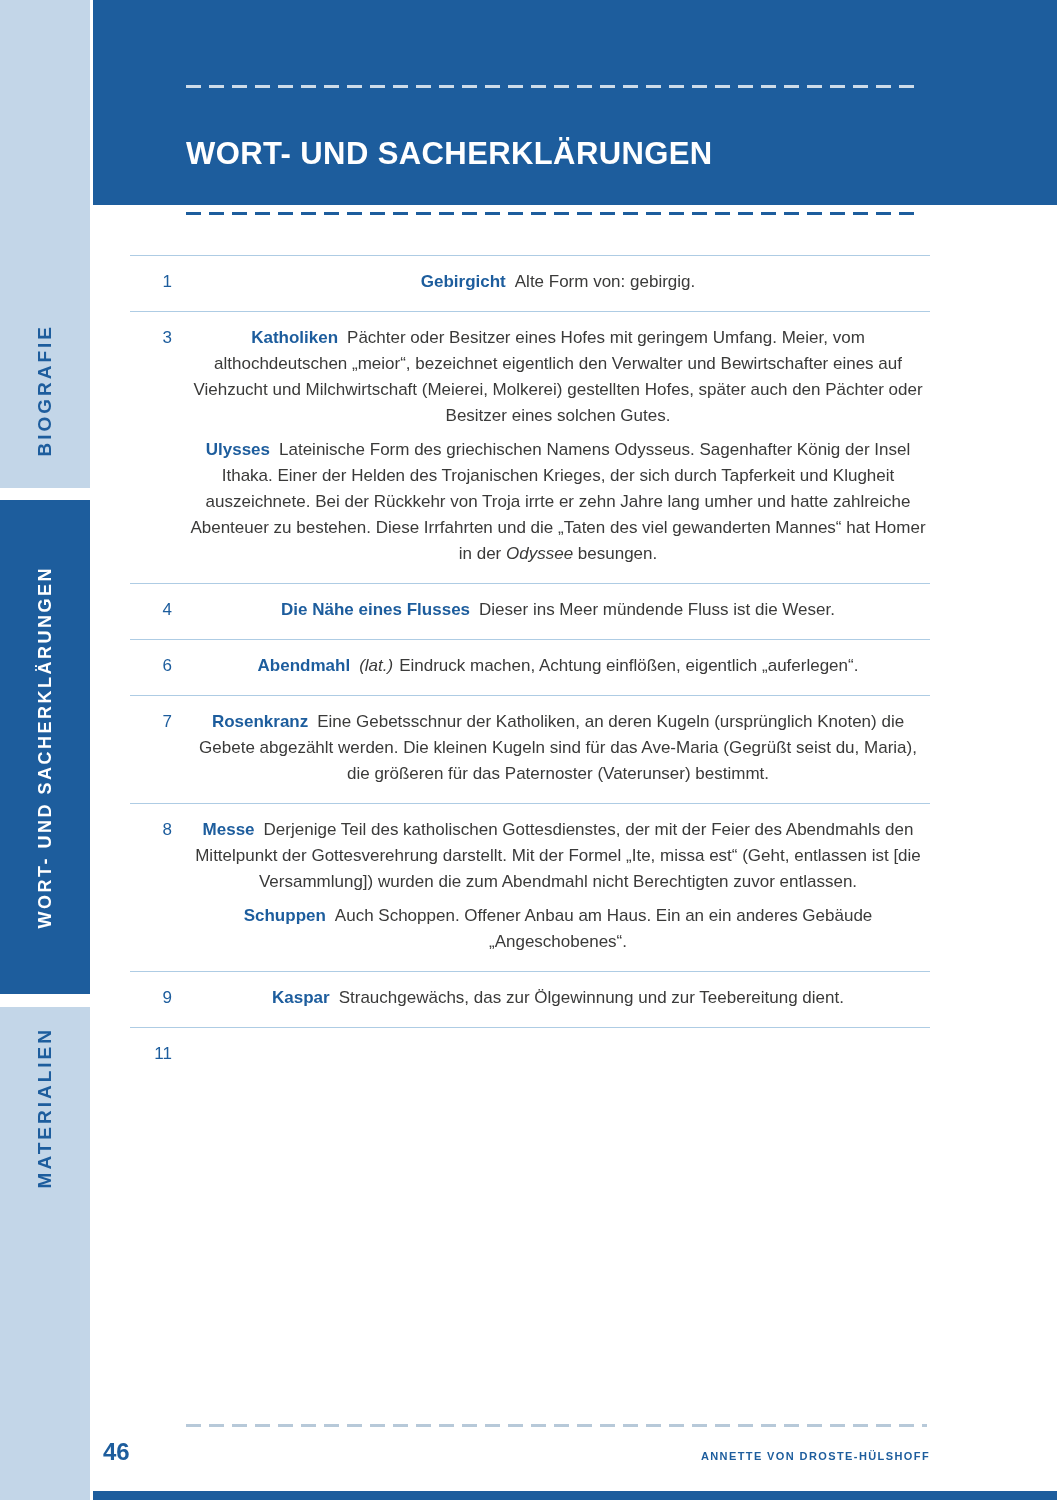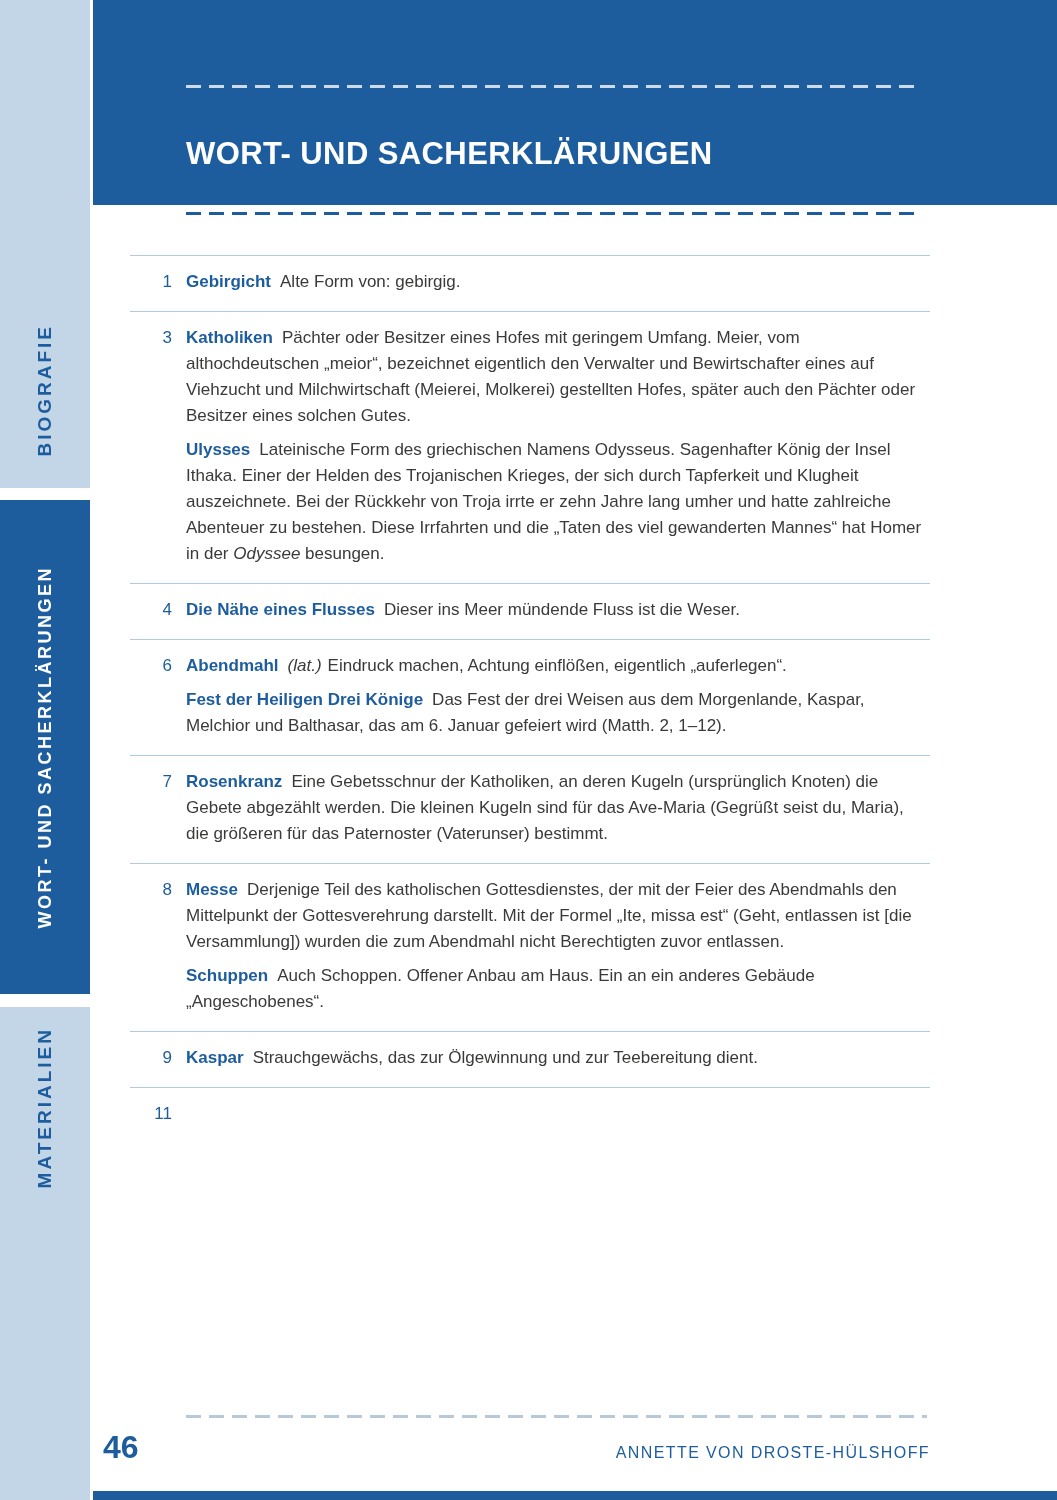--- a/index.html
+++ b/index.html
@@ -40,34 +40,34 @@
     font-size:31px;font-weight:700;letter-spacing:.4px;white-space:nowrap;}
   .dash-blue{margin:7px 0 0 93px;width:734px;
     background:repeating-linear-gradient(90deg,var(--primary-blue) 0 15px,transparent 15px 23px);}
 
   
   .entries{margin:40px 127px 0 37px;width:800px;}
   .entry{display:flex;border-top:1px solid var(--separator);padding:13px 0 16px;}
   .entry-num{flex:none;width:42px;text-align:right;color:var(--primary-blue);
     font-size:17px;line-height:26px;}
   .entry-items{flex:1;margin-left:14px;min-width:0;}
-  .entry-items p{margin:0 0 8px;font-size:17px;line-height:26px;hyphens:auto;-webkit-hyphens:auto;}
+  .entry-items p{margin:0 0 8px;font-size:17px;line-height:26px;hyphens:auto;text-align:center;-webkit-hyphens:auto;}
   .entry-items p:last-child{margin-bottom:0;}
   .term{font-weight:700;color:var(--primary-blue);margin-right:9px;}
   .note{font-style:italic;margin-right:6px;}
   .entry-items em{font-style:italic;}
 
   
   .footer{position:absolute;left:0;right:0;bottom:34px;}
   .dash-footer{margin-left:93px;width:741px;
     background:repeating-linear-gradient(90deg,var(--footer-dash) 0 15px,transparent 15px 23px);}
   .footer-row{display:flex;justify-content:space-between;align-items:baseline;
     padding:11px 127px 0 10px;}
-  .pagenum{font-size:32px;font-weight:700;color:var(--primary-blue);}
-  .author{font-size:16px;font-weight:400;color:var(--primary-blue);letter-spacing:1.4px;}
+  .pagenum{font-size:24px;font-weight:700;color:var(--primary-blue);}
+  .author{font-size:11px;font-weight:700;color:var(--primary-blue);letter-spacing:1.4px;}
   .bottombar{position:absolute;left:0;right:0;bottom:0;height:9px;background:var(--primary-blue);}
 </style>
 </head>
 <body>
 
 <div class="page">
 
   <aside class="leftcol">
     <div class="sideblock light tab-bio">
       <span class="vtext">BIOGRAFIE</span>
@@ -107,21 +107,20 @@
         <article class="entry">
     <div class="entry-num">4</div>
     <div class="entry-items">
             <p><span class="term">Die Nähe eines Flusses</span><span class="itext">Dieser ins Meer mündende Fluss ist die Weser.</span></p>
           </div>
   </article>
         <article class="entry">
     <div class="entry-num">6</div>
     <div class="entry-items">
             <p><span class="term">Abendmahl</span><span class="note">(lat.)</span><span class="itext">Eindruck machen, Achtung einflößen, eigentlich „auferlegen“.</span></p>
-            <p><span class="term">Fest der Heiligen Drei Könige</span><span class="itext">Das Fest der drei Weisen aus dem Morgenlande, Kaspar, Melchior und Balthasar, das am 6. Januar gefeiert wird (Matth. 2, 1–12).</span></p>
           </div>
   </article>
         <article class="entry">
     <div class="entry-num">7</div>
     <div class="entry-items">
             <p><span class="term">Rosenkranz</span><span class="itext">Eine Gebetsschnur der Katholiken, an deren Kugeln (ursprünglich Knoten) die Gebete abgezählt werden. Die kleinen Kugeln sind für das Ave-Maria (Gegrüßt seist du, Maria), die größeren für das Paternoster (Vaterunser) bestimmt.</span></p>
           </div>
   </article>
         <article class="entry">
     <div class="entry-num">8</div>

